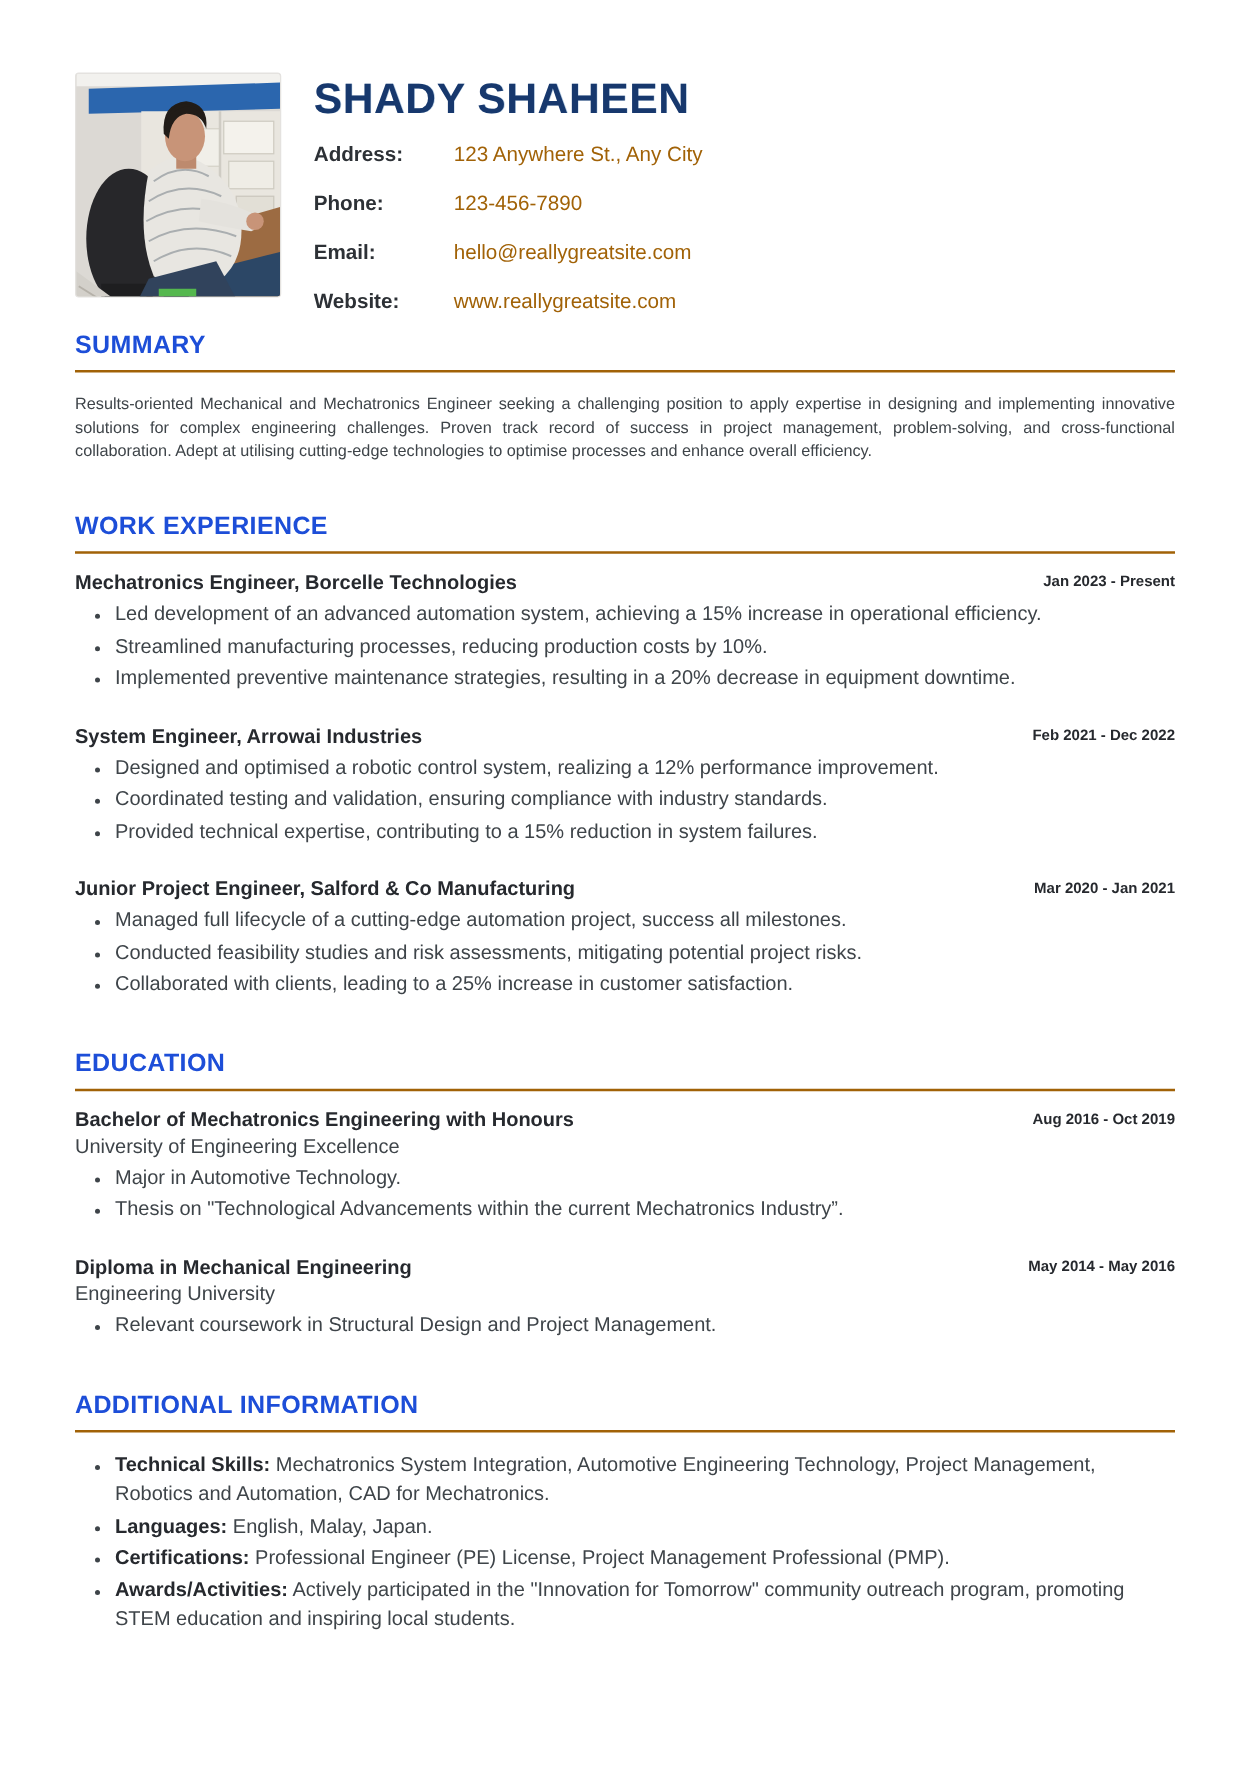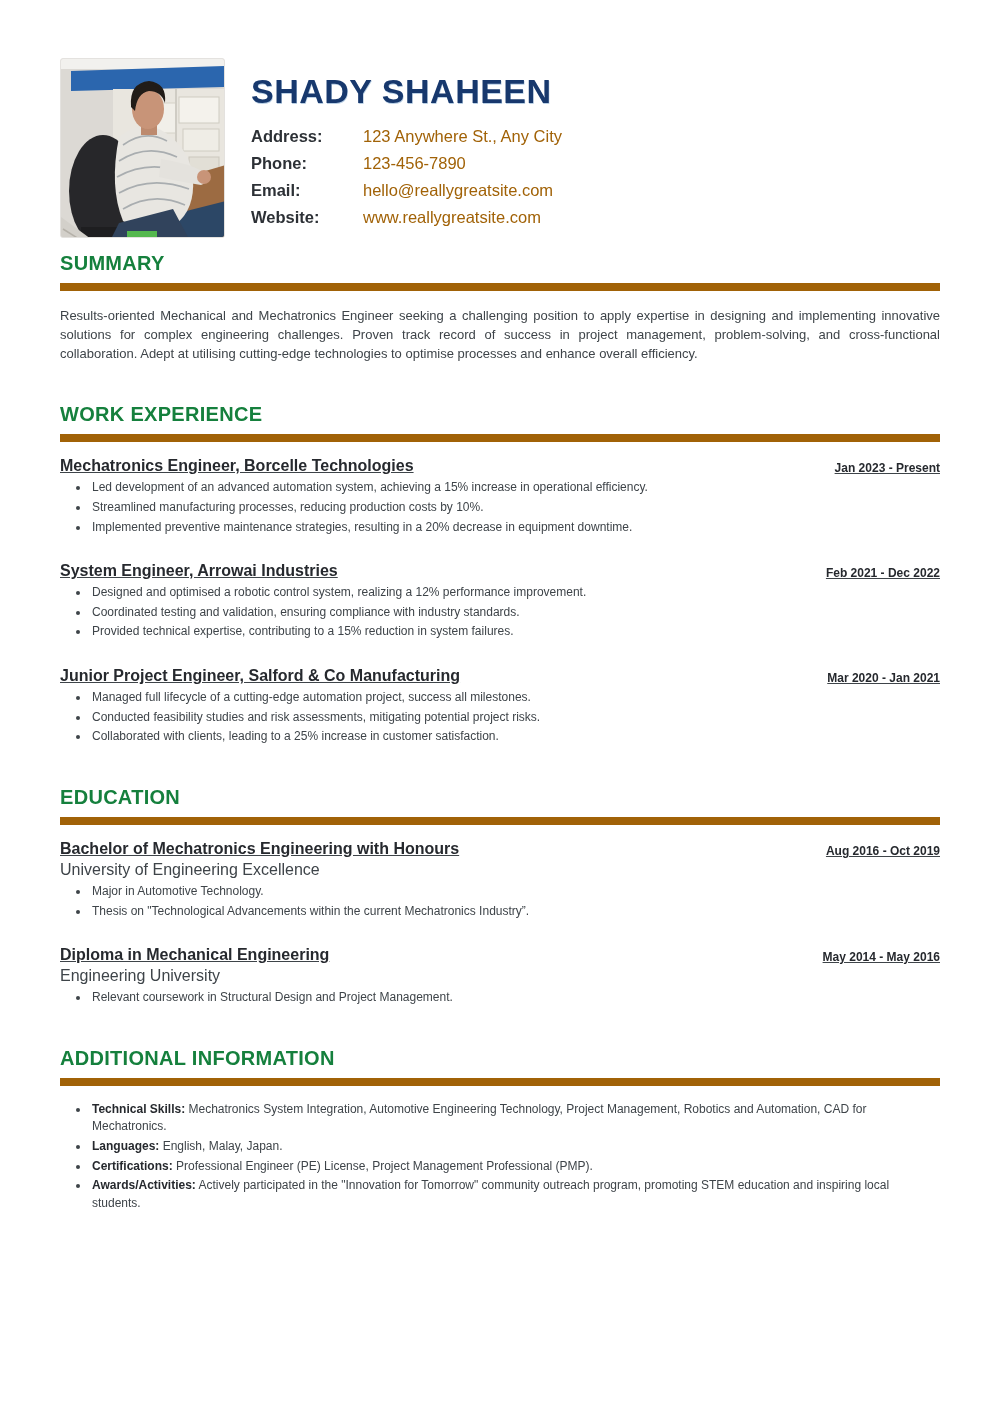--- a/index.html
+++ b/index.html
@@ -6,67 +6,67 @@
   html,body { background:#ffffff; }
   body {
     width:1000px; height:1414px;
     font-family:"Liberation Sans", sans-serif;
     color:#3e4449;
     position:relative;
   }
   .page { padding:58px 60px 40px 60px; }
 
   
-  .header { display:flex; align-items:center; }
+  .header { display:flex; align-items:flex-start; }
   .photo-frame {
     width:165px; height:180px; flex:0 0 165px;
     border:1px solid #e4e2df; border-radius:3px; overflow:hidden;
     background:#dcd9d4;
   }
   .header-right { margin-left:26px; padding-top:2px; }
   .person-name {
     font-size:34px; font-weight:bold; letter-spacing:0.5px;
     color:#17386d;
     margin-bottom:16px;
     text-shadow:0.5px 0.5px 0 #b9cfe4;
   }
   .contact-grid {
     display:grid; grid-template-columns:112px auto;
-    row-gap:8px; font-size:16.5px;
+    row-gap:20px; font-size:16.5px;
   }
   .contact-label { font-weight:bold; color:#2d3136; }
   .contact-value { color:#a16207; }
 
   
   .section { margin-top:40px; }
   .section.first { margin-top:14px; }
   .section-title {
     font-size:20px; font-weight:bold; letter-spacing:0.3px;
-    color:#15803d;
+    color:#1d4ed8;
     padding-bottom:8px;
-    border-bottom:8px solid #a16207;
+    border-bottom:2px solid #a16207;
     margin-bottom:15px;
   }
   .body-text { font-size:13px; line-height:1.47; }
   .justified { text-align:justify; }
 
   .entry { margin-bottom:26px; }
   .entry:last-child { margin-bottom:0; }
-  .entry-head { display:flex; justify-content:space-between; align-items:flex-end;text-decoration:underline; }
+  .entry-head { display:flex; justify-content:space-between; align-items:flex-start; }
   .entry-title { font-size:16px; font-weight:bold; color:#26292e; }
   .entry-dates { font-size:12px; font-weight:bold; color:#26292e; white-space:nowrap; }
   .entry-sub { font-size:16px; color:#3e4449; margin-top:3px; }
 
   ul.bullets {
     margin-top:4px;
     padding-left:30px;
     list-style-type:disc;
   }
   ul.bullets li {
-    font-size:12px; line-height:1.47;
+    font-size:16px; line-height:1.47;
     padding-left:2px; margin-bottom:2px;
   }
   ul.bullets li::marker { font-size:12px; }
   .inline-label { font-weight:bold; color:#26292e; }
 </style>
 </head>
 <body>
 
 <div class="page">
 

